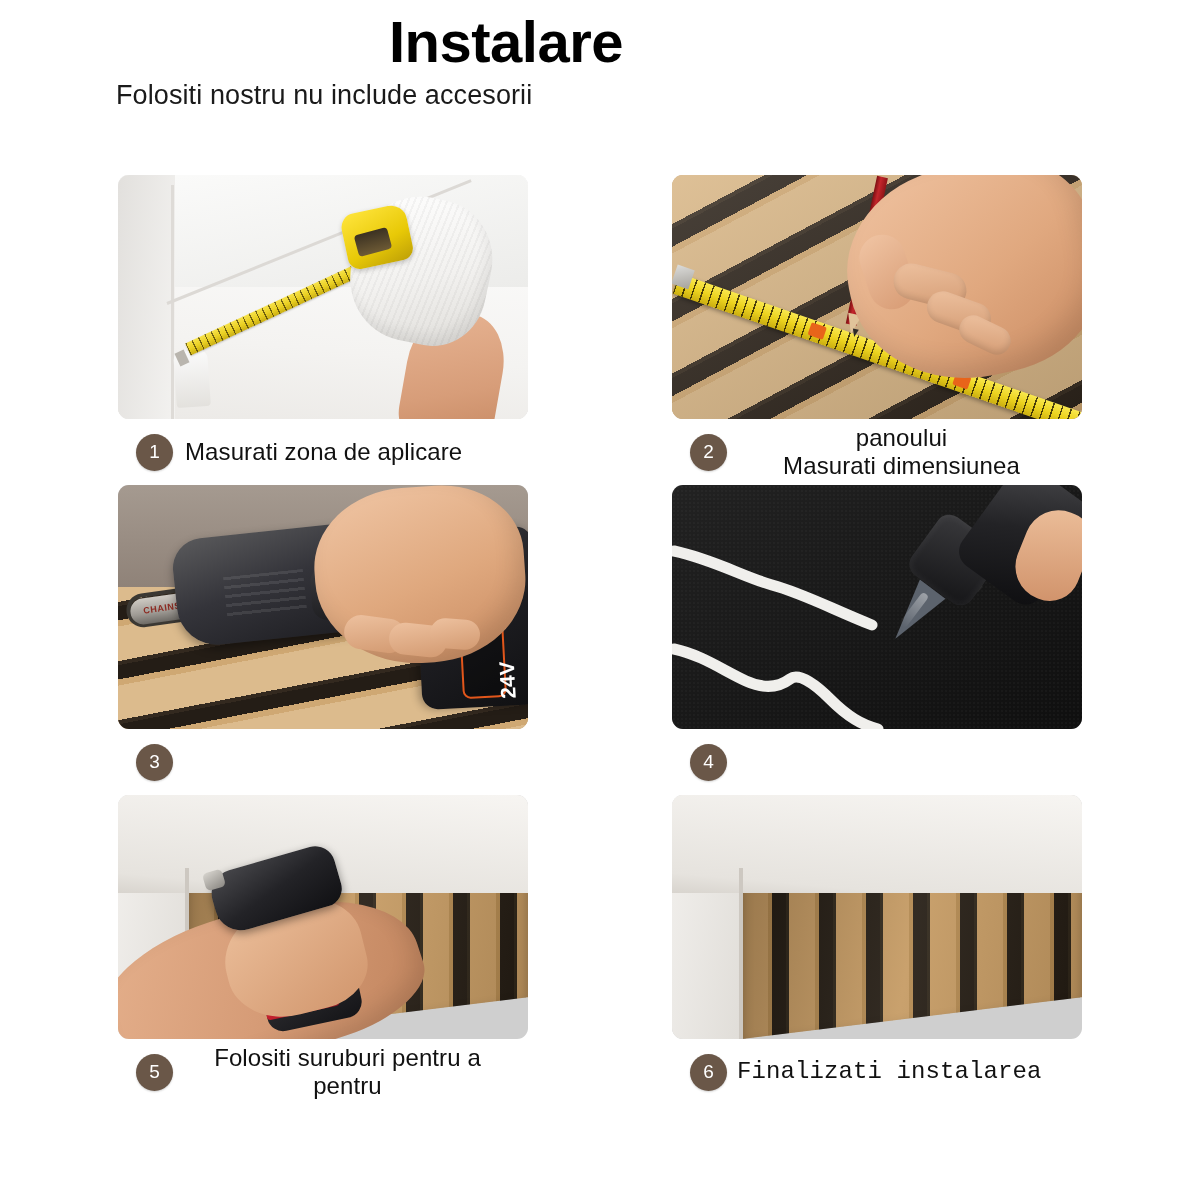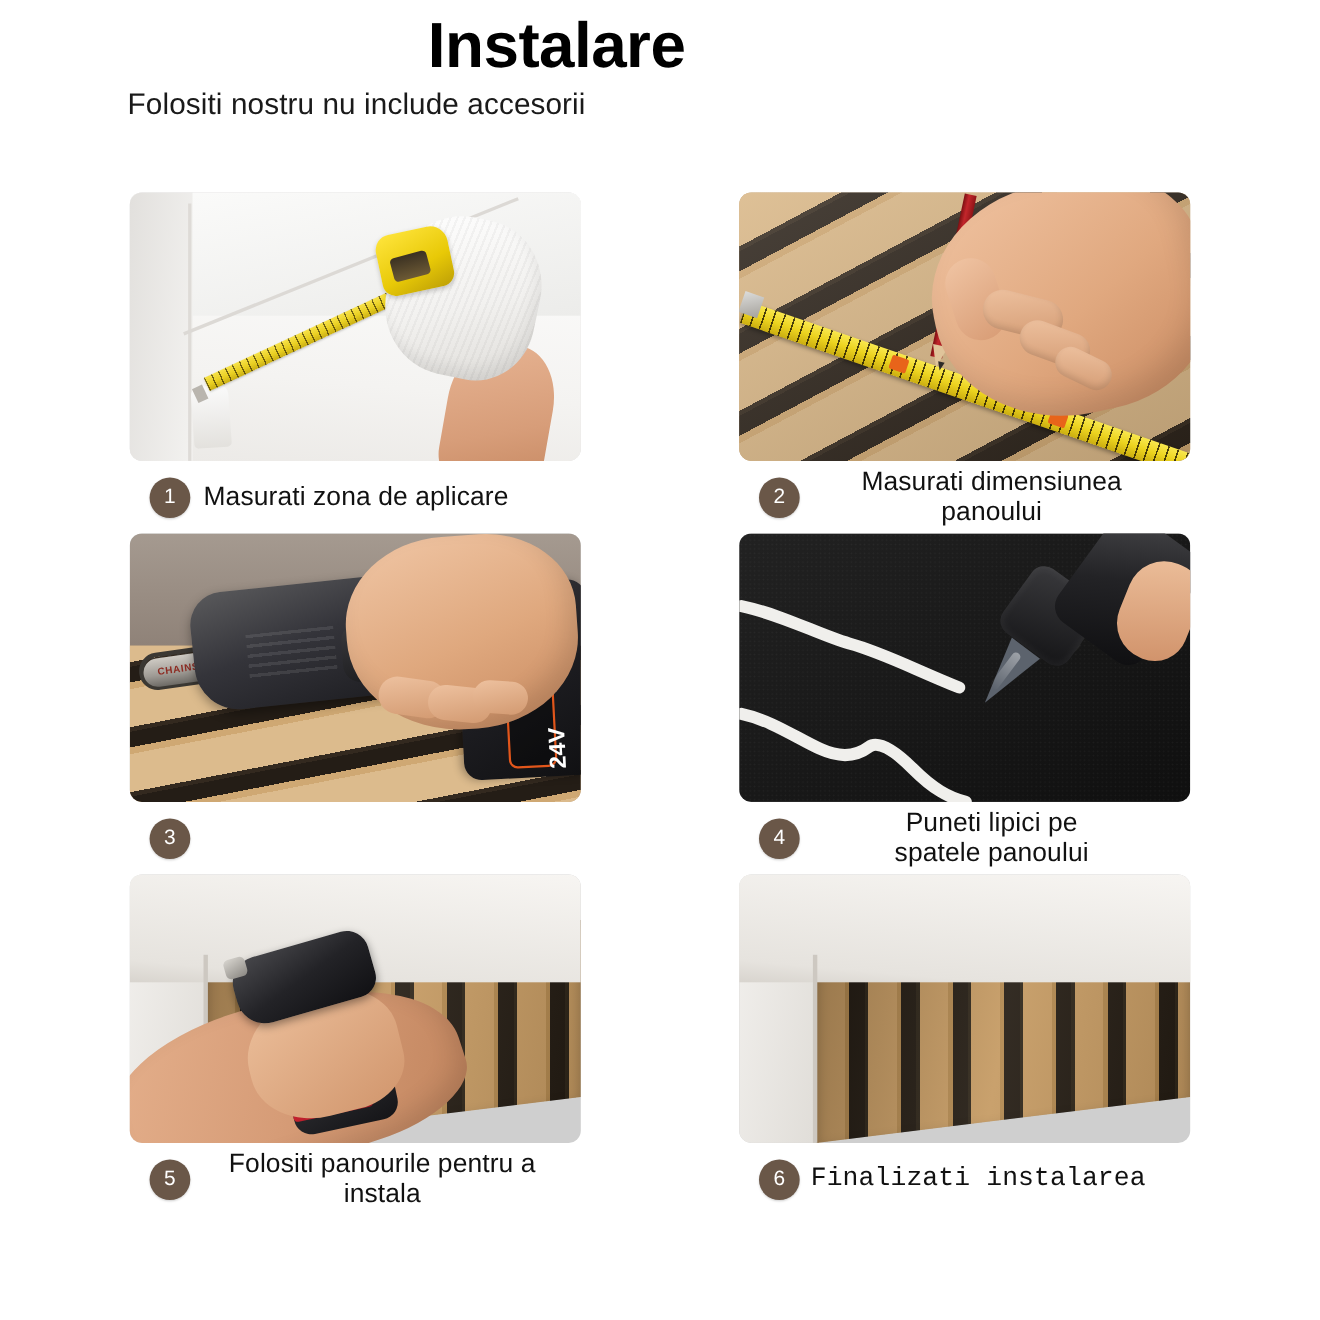--- a/index.html
+++ b/index.html
@@ -624,22 +624,22 @@
         <div class="p2-pencil-lead"></div>
         <div class="p2-hand"></div>
         <div class="p2-thumb"></div>
         <div class="p2-finger1"></div>
         <div class="p2-finger2"></div>
         <div class="p2-finger3"></div>
       </div>
       <div class="caption">
         <div class="badge">2</div>
         <div class="caption-text two-line">
+          <div>panoului</div>
           <div>Masurati dimensiunea</div>
-          <div>panoului</div>
         </div>
       </div>
     </div>
   </div>
 
   <div class="step-row">
 
     <div class="step-cell">
       <div class="photo">
         <div class="p3-bg-wall"></div>
@@ -675,24 +675,20 @@
         </svg>
         <div class="p4-smear"></div>
         <div class="p4-nozzle"></div>
         <div class="p4-nozzle-shine"></div>
         <div class="p4-collar"></div>
         <div class="p4-tube"></div>
         <div class="p4-thumb"></div>
       </div>
       <div class="caption">
         <div class="badge">4</div>
-        <div class="caption-text two-line">
-          <div>Puneti lipici pe</div>
-          <div>spatele panoului</div>
-        </div>
       </div>
     </div>
   </div>
 
   <div class="step-row">
 
     <div class="step-cell">
       <div class="photo">
         <div class="v-wall-left"></div>
         <div class="v-slats"></div>
@@ -702,21 +698,21 @@
         <div class="p5-arm"></div>
         <div class="p5-drill-body"></div>
         <div class="p5-drill-stripe"></div>
         <div class="p5-hand"></div>
         <div class="p5-drill-head"></div>
         <div class="p5-drill-tip"></div>
       </div>
       <div class="caption">
         <div class="badge">5</div>
         <div class="caption-text two-line">
-          <div>Folositi panourile pentru a instala</div>
+          <div>Folositi suruburi pentru a pentru</div>
         </div>
       </div>
     </div>
 
     <div class="step-cell">
       <div class="photo">
         <div class="v-wall-left"></div>
         <div class="v-slats"></div>
         <div class="v-slats-shade"></div>
         <div class="v-ceiling"></div>

